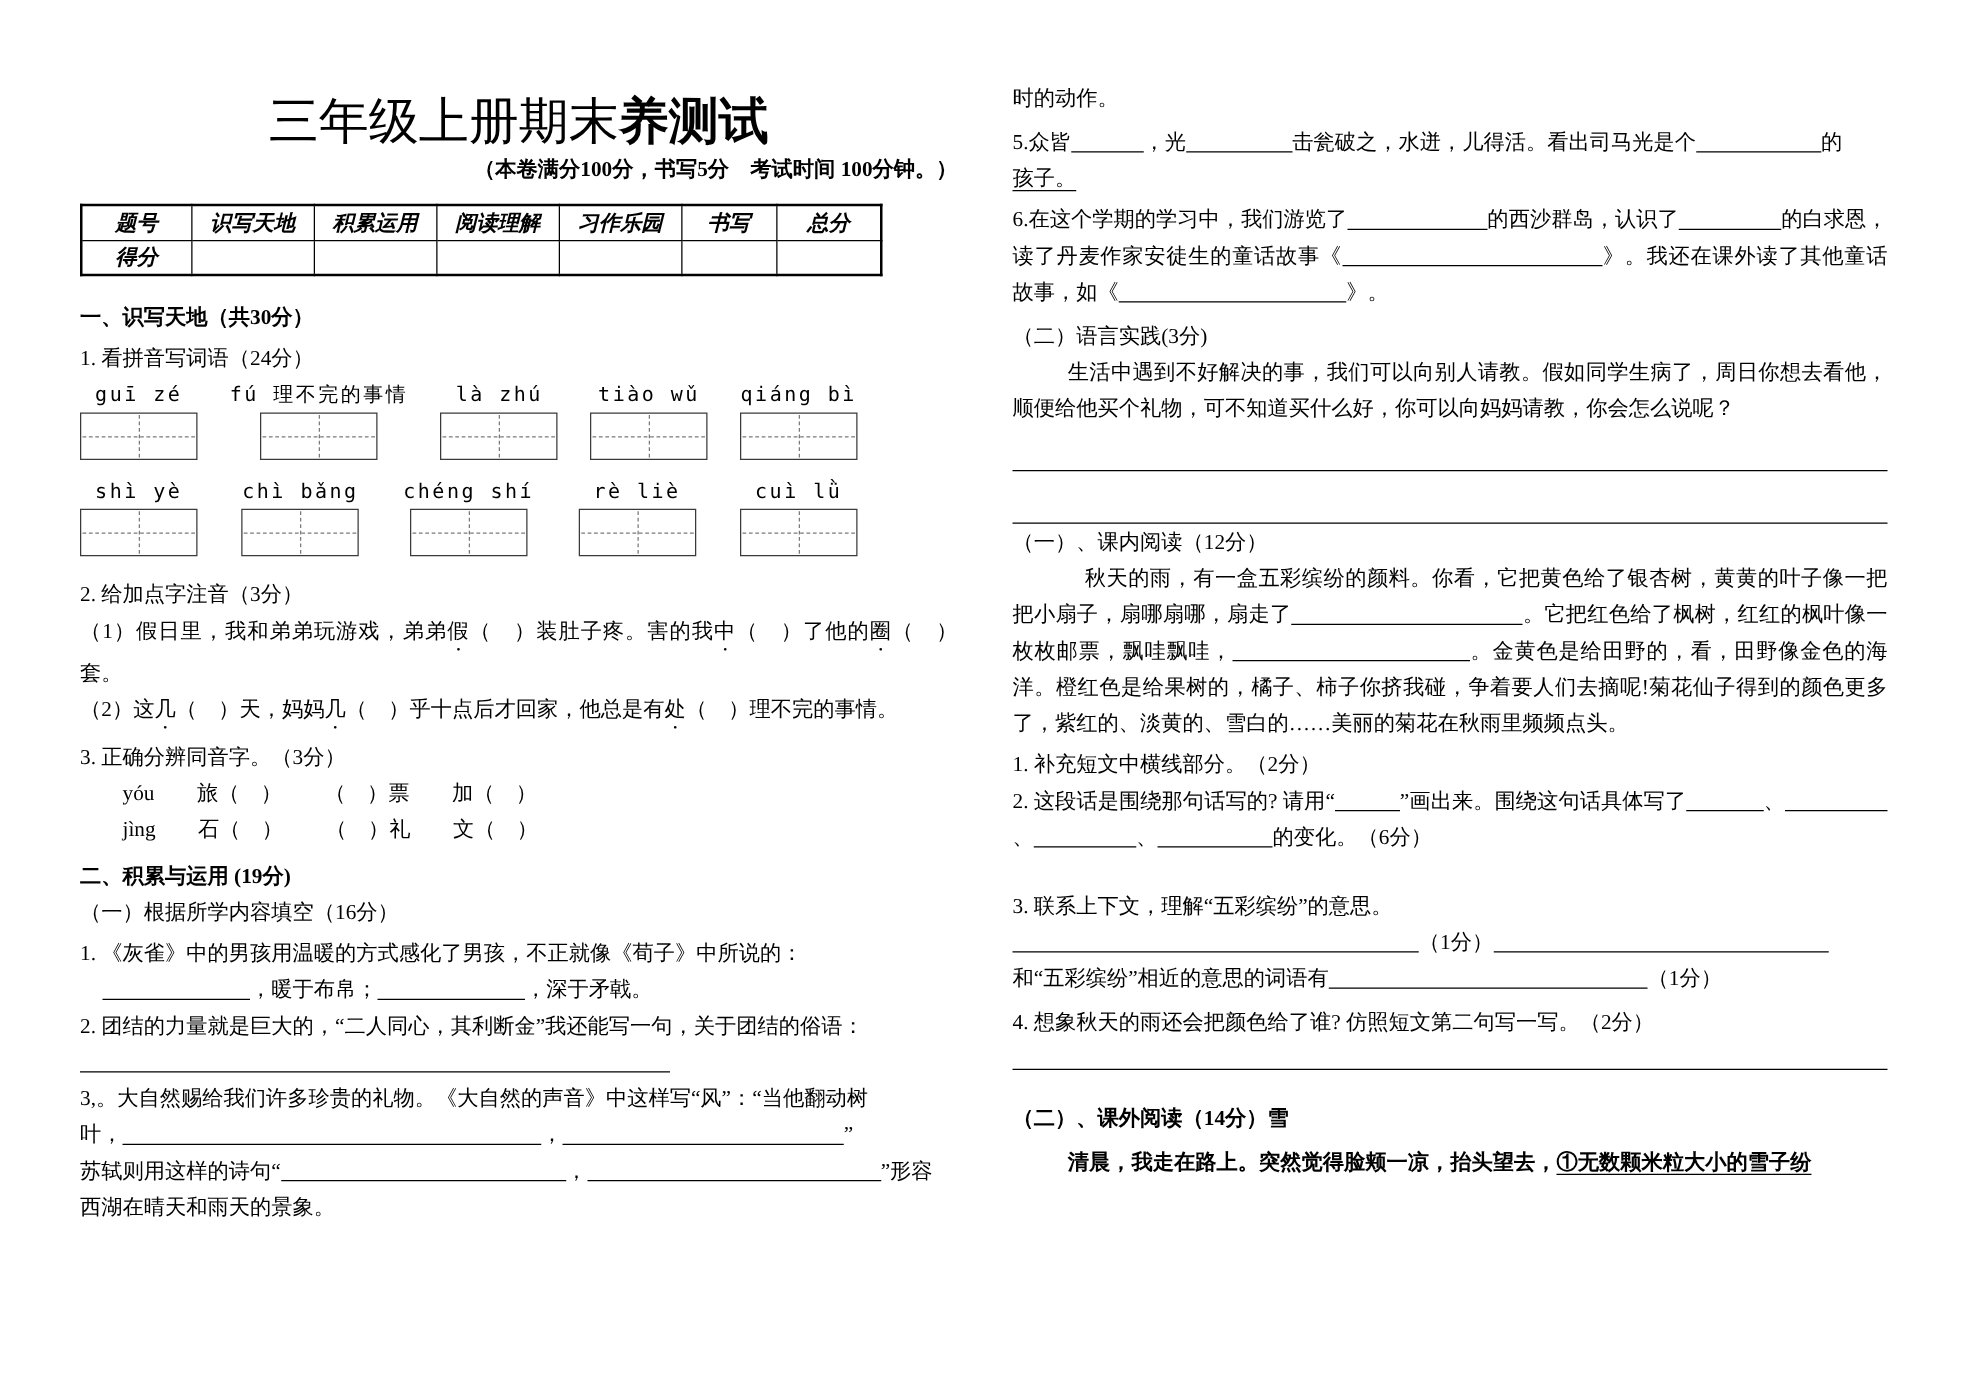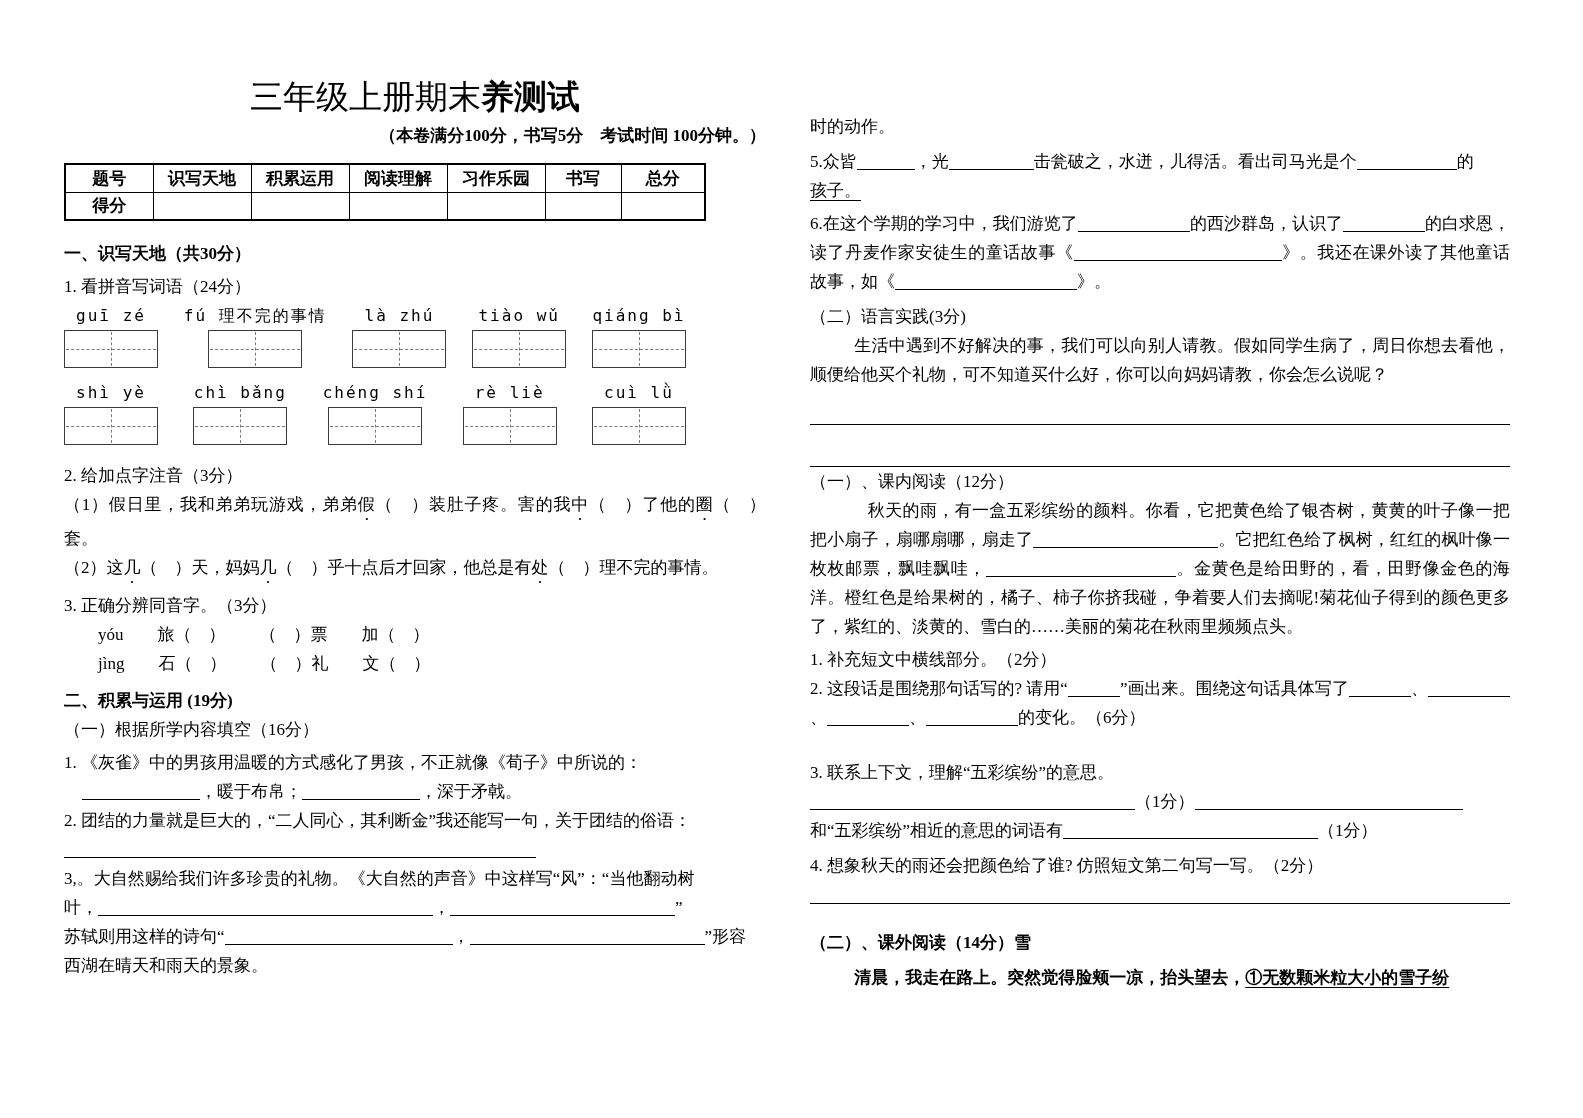--- a/index.html
+++ b/index.html
@@ -4,27 +4,27 @@
 <style>
   * { margin:0; padding:0; box-sizing:border-box; }
   html,body { width:1583px; height:1118px; background:#ffffff; }
   body {
     position:relative; overflow:hidden; color:#000;
     font-family:"Liberation Serif","DejaVu Serif",serif;
     font-size:17px;
   }
   .col { position:absolute; top:0; }
   .col-left  { left:64px;  width:702px; }
-  .col-right { left:810px; width:700px; padding-top:64px;margin-top:48px; }
+  .col-right { left:810px; width:700px; padding-top:64px; }
   p { line-height:29px; margin:0; }
   .flow { text-align:justify; }
   .b { font-weight:bold; }
-  .title { margin-top:78px; text-align:center; font-size:33px; line-height:38px; }
+  .title { margin-top:78px; text-align:center; font-size:40px; line-height:38px; }
   .subtitle { margin-top:8px; text-align:right; font-weight:bold; }
-  .score-table { margin-top:16px; width:640px; border-collapse:collapse; table-layout:fixed; border:2px solid #000; }
+  .score-table { margin-top:16px; width:640px; border-collapse:collapse; table-layout:fixed; border:2px solid #000;font-style:italic; }
   .score-table td { border:1px solid #000; height:28px; text-align:center; vertical-align:middle; }
   .h1 { font-weight:bold; margin-top:8px; }
   .mt4 { margin-top:4px; } .mt6 { margin-top:6px; } .mt8 { margin-top:8px; }
   .mt12 { margin-top:12px; } .mt16 { margin-top:16px; }
   .mt18 { margin-top:18px; } .mt24 { margin-top:24px; } .mt26 { margin-top:26px; }
   .prow { display:flex; justify-content:space-between; width:622px; margin-top:4px; }
   .prow2 { margin-top:14px; }
   .pgroup { display:flex; flex-direction:column; align-items:center;justify-content:center; }
   .pinyin { font-family:"DejaVu Sans Mono",monospace; font-size:16px; letter-spacing:2px; line-height:22px; white-space:nowrap; }
   .wbox { position:relative; width:94px; height:38px; border:1px solid #3a3a3a; margin-top:3px; }

